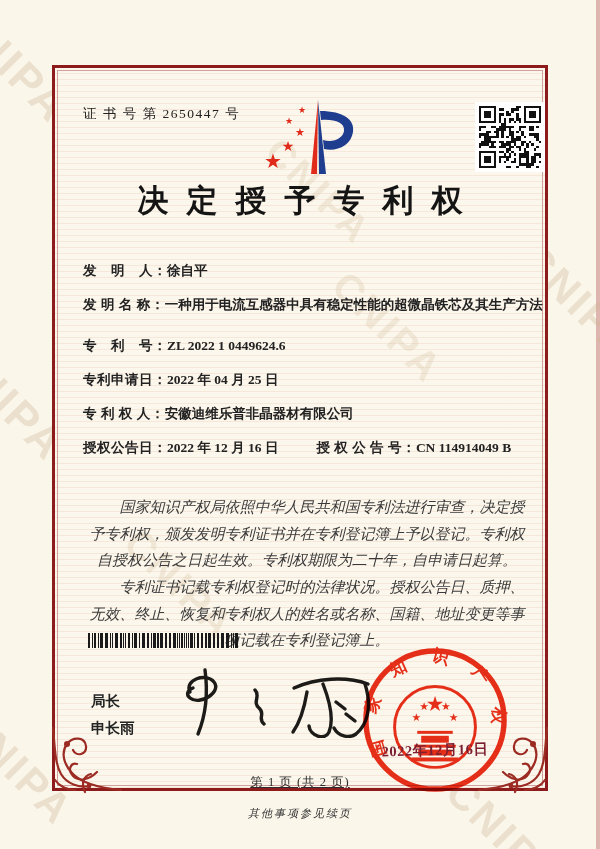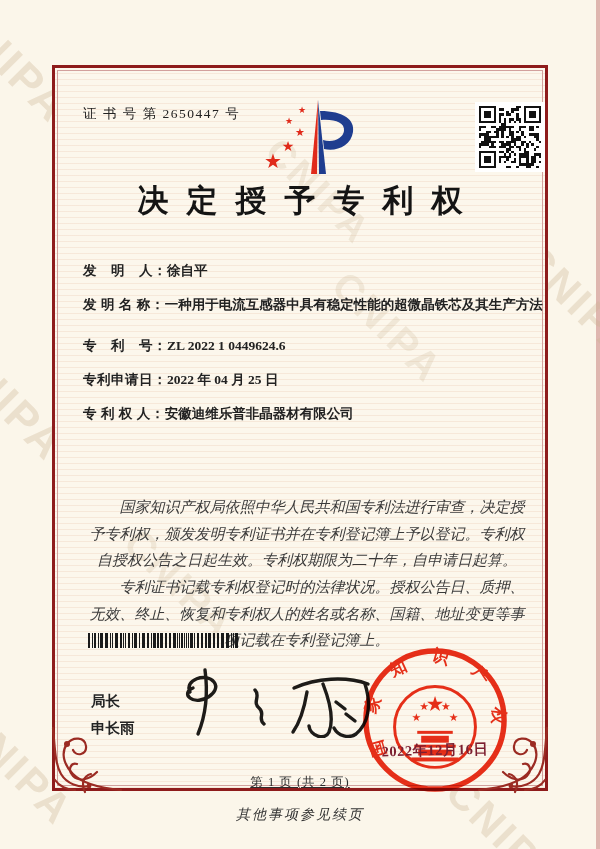--- a/index.html
+++ b/index.html
@@ -60,21 +60,21 @@
   
   .seal{position:absolute;left:306px;top:578px;width:148px;height:148px;
     z-index:3;opacity:.95;mix-blend-mode:multiply;}
   .seal-date{position:absolute;left:300px;top:673px;width:160px;z-index:5;
     text-align:center;font-size:14.5px;font-weight:700;color:#7c1f30;
     letter-spacing:.5px;transform:rotate(-1.5deg);}
   
   .page-no{position:absolute;left:0;top:706px;width:100%;text-align:center;
     font-size:12.5px;letter-spacing:1px;color:#2c2c2c;z-index:3;text-decoration:underline;}
   .footer-note{position:absolute;left:0;top:806px;width:100%;text-align:center;
-    font-size:14px;font-style:italic;letter-spacing:2px;color:#333;z-index:1;}
+    font-size:11px;font-style:italic;letter-spacing:2px;color:#333;z-index:1;}
 </style>
 </head>
 <body>
 
 <div class="edge-strip"></div>
 
 <span class="wm" style="left:-26px;top:-8px;font-size:44px;">CNIPA</span>
 <span class="wm" style="left:-30px;top:330px;font-size:44px;">CNIPA</span>
 <span class="wm" style="left:-18px;top:700px;font-size:42px;">CNIPA</span>
 <span class="wm" style="left:545px;top:235px;font-size:42px;">CNIPA</span>
@@ -353,20 +353,23 @@
     </div>
     <div class="frow">
       <span class="lbl">专　利　号：</span><span>ZL 2022 1 0449624.6</span>
     </div>
     <div class="frow">
       <span class="lbl">专利申请日：</span><span>2022 年 04 月 25 日</span>
     </div>
     <div class="frow">
       <span class="lbl">专 利 权 人：</span><span>安徽迪维乐普非晶器材有限公司</span>
     </div>
+    <div class="frow">
+      <span class="lbl">授权公告日：</span><span>2022 年 12 月 16 日</span><span class="gsep"></span><span class="lbl">授 权 公 告 号：</span><span>CN 114914049 B</span>
+    </div>
   </div>
 
   <div class="paras">
     <p>国家知识产权局依照中华人民共和国专利法进行审查，决定授予专利权，颁发发明专利证书并在专利登记簿上予以登记。专利权自授权公告之日起生效。专利权期限为二十年，自申请日起算。</p>
     <p>专利证书记载专利权登记时的法律状况。授权公告日、质押、无效、终止、恢复和专利权人的姓名或名称、国籍、地址变更等事项记载在专利登记簿上。</p>
   </div>
 
   <svg id="barcode-svg" class="barcode" width="158" height="15">
       <rect x="0" y="0" width="2" height="15" fill="#1a1a1a"></rect>
       <rect x="4" y="0" width="1" height="15" fill="#1a1a1a"></rect>

